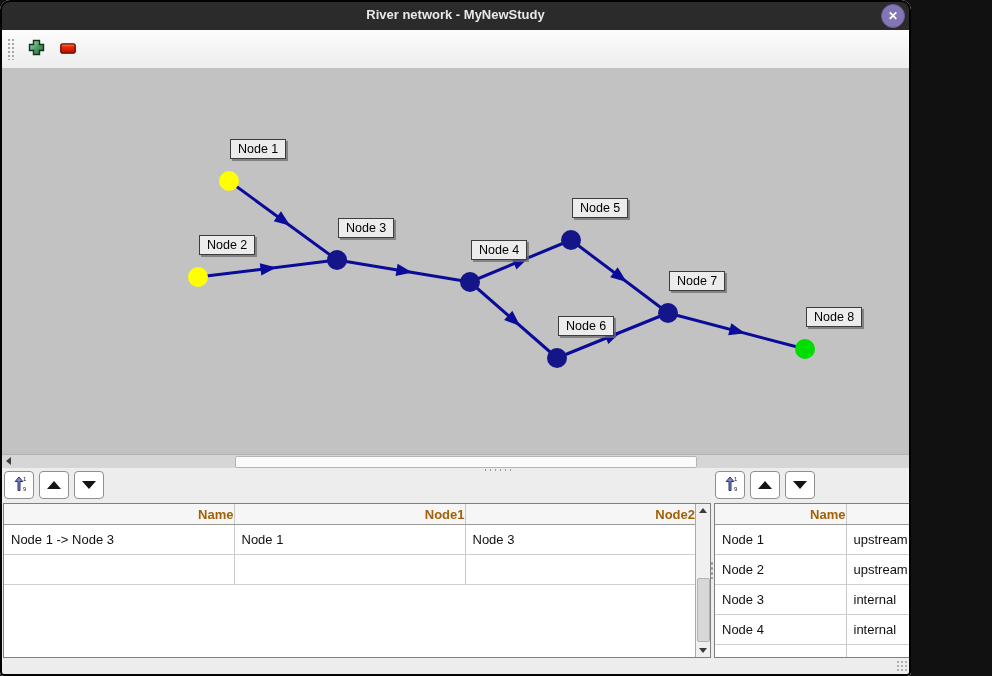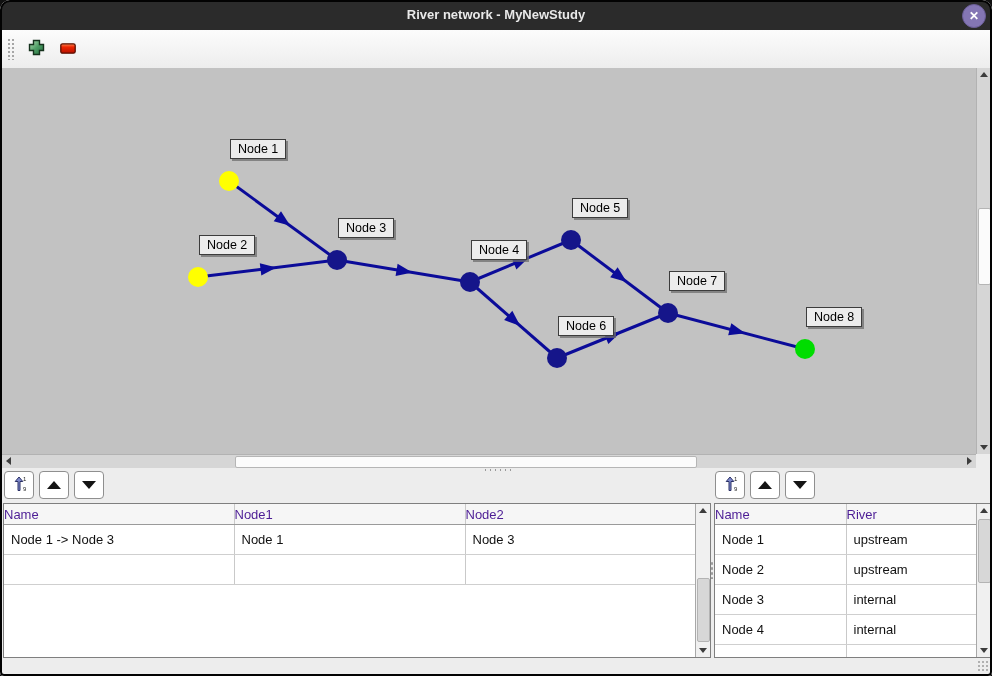--- a/index.html
+++ b/index.html
@@ -1,17 +1,17 @@
 <!DOCTYPE html>
 <html><head>
 <meta charset="utf-8">
 <style>
   html,body{margin:0;padding:0}
   body{width:992px;height:676px;position:relative;background:#111;font-family:"Liberation Sans",sans-serif}
-  .window{position:absolute;left:0;top:0;width:992px;height:676px;background:#ededed;border-radius:10px 10px 4px 4px;overflow:hidden}
+  .window{position:absolute;left:0;top:0;width:911px;height:676px;background:#ededed;border-radius:10px 10px 4px 4px;overflow:hidden}
   .frame{position:absolute;inset:0;border:2px solid #020202;border-radius:10px 10px 4px 4px;pointer-events:none;z-index:60}
 
   
   .titlebar{position:absolute;left:0;top:0;width:100%;height:30px;background:#2b2b2b;border-radius:10px 10px 0 0}
   .title{position:absolute;width:100%;text-align:center;top:7px;font-size:13px;font-weight:bold;color:#e9e9e9}
   .close-btn{position:absolute;right:6px;top:4px;width:22px;height:22px;border-radius:50%;background:#8476b4;border:1px solid #6a5d96;display:flex;align-items:center;justify-content:center;cursor:pointer}
   .close-x{color:#fff;font-size:12px;font-weight:bold;line-height:1;transform:translateY(-0.5px)}
 
   
   .toolbar{position:absolute;left:2px;top:30px;width:988px;height:38px;background:linear-gradient(#fcfcfc,#ededed);border-bottom:1px solid #9c9c9c}
@@ -46,21 +46,21 @@
   .pt-right{left:715px}
   .pbtn{width:28px;height:26px;background:#fff;border:1px solid #8f8f8f;border-radius:4px;display:flex;align-items:center;justify-content:center;cursor:pointer}
   .tri-up{width:0;height:0;border-left:7px solid transparent;border-right:7px solid transparent;border-bottom:8px solid #141414}
   .tri-down{width:0;height:0;border-left:7px solid transparent;border-right:7px solid transparent;border-top:8px solid #141414}
 
   
   .table-wrap{position:absolute;top:503px;height:153px;background:#fff;border:1px solid #7f7f7f;display:flex;overflow:hidden;z-index:3}
   .tw-left{left:3px;width:706px}
   .tw-right{left:714px;width:276px}
   table.grid{border-collapse:collapse;table-layout:fixed;background:#fff;align-self:flex-start}
-  table.grid th{height:20px;font-size:13px;font-weight:normal;color:#4c1d95;background:#f6f6f6;border-bottom:1px solid #9a9a9a;border-right:1px solid #c9c9c9;text-align:left;padding:0;overflow:hidden;cursor:pointer}
+  table.grid th{height:20px;font-size:13px;font-weight:bold;color:#a16207;background:#f6f6f6;border-bottom:1px solid #9a9a9a;border-right:1px solid #c9c9c9;text-align:right;padding:0;overflow:hidden;cursor:pointer}
   table.grid td{height:29px;font-size:13px;color:#111;background:#fff;border-bottom:1px solid #cfcfcf;border-right:1px solid #c9c9c9;padding:0 0 0 7px;vertical-align:middle;white-space:nowrap;overflow:hidden;cursor:default}
   table.grid th:last-child,table.grid td:last-child{border-right:none}
   .tv-scroll{position:relative;width:14px;background:#f0f0f0;border-left:1px solid #a8a8a8;flex:0 0 14px}
   .tv-thumb{position:absolute;left:1px;width:11px;background:#d7d7d7;border:1px solid #b3b3b3;border-radius:2px}
   .tw-left .tv-thumb{top:74px;height:62px}
   .tw-right .tv-thumb{top:15px;height:62px}
 </style>
 </head>
 <body>
 

